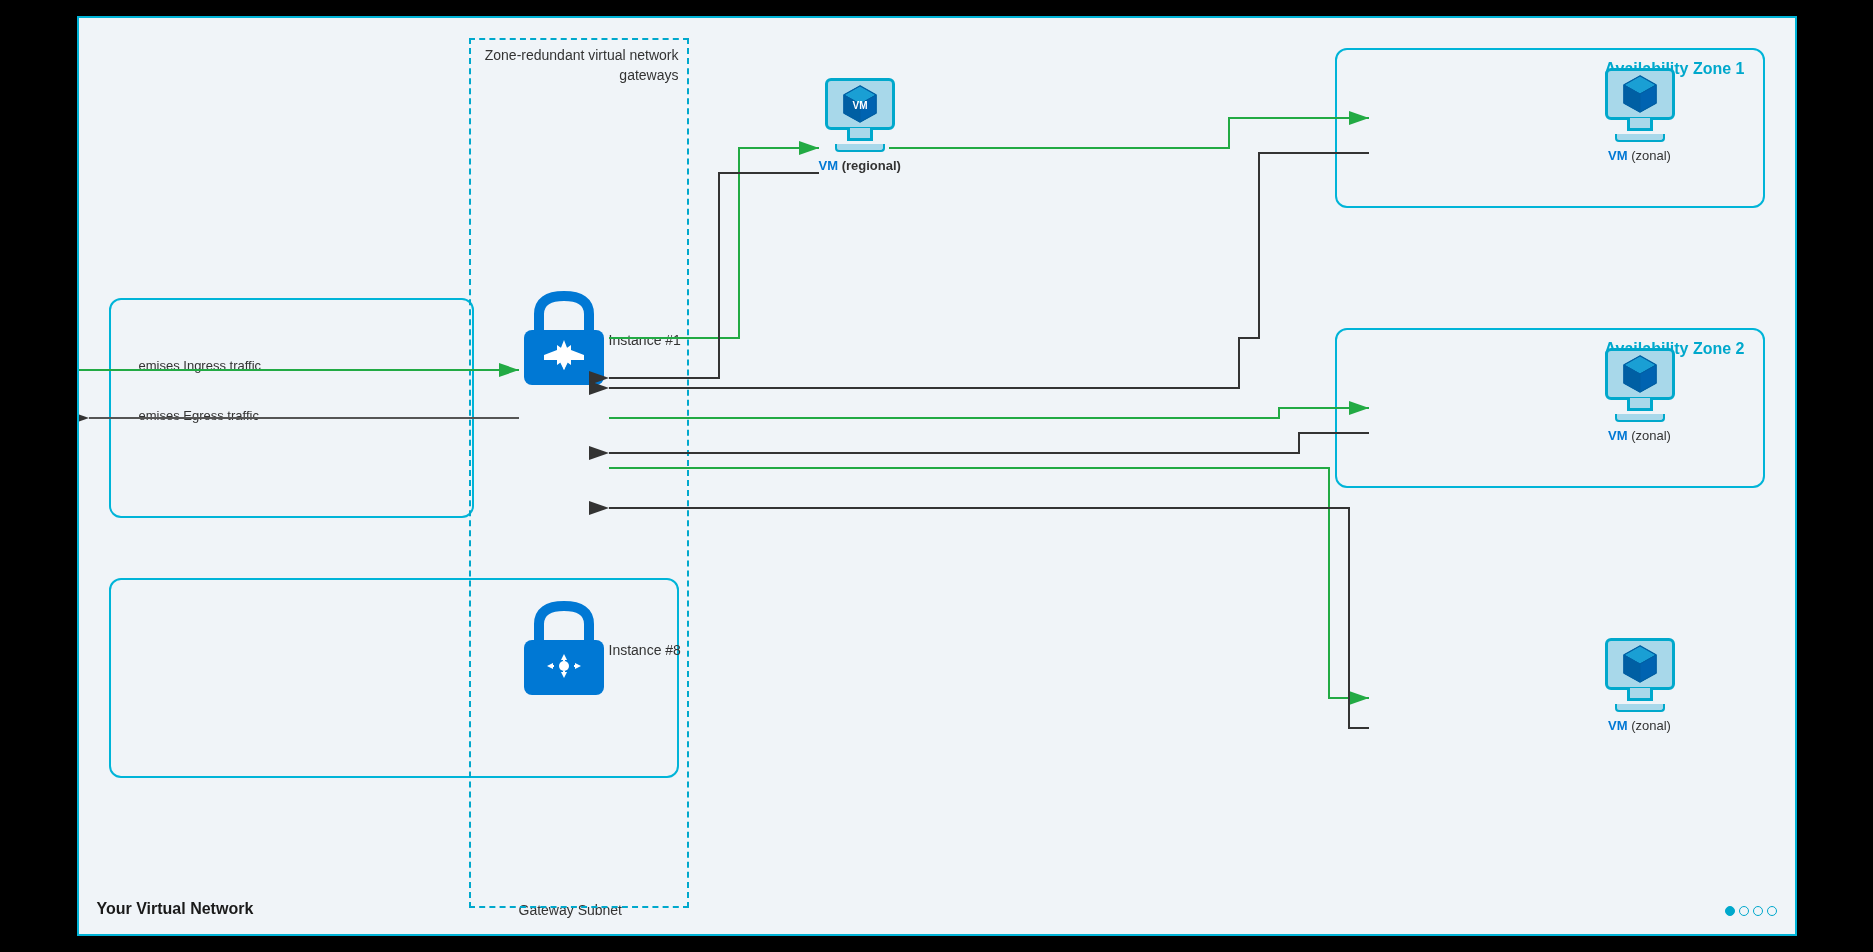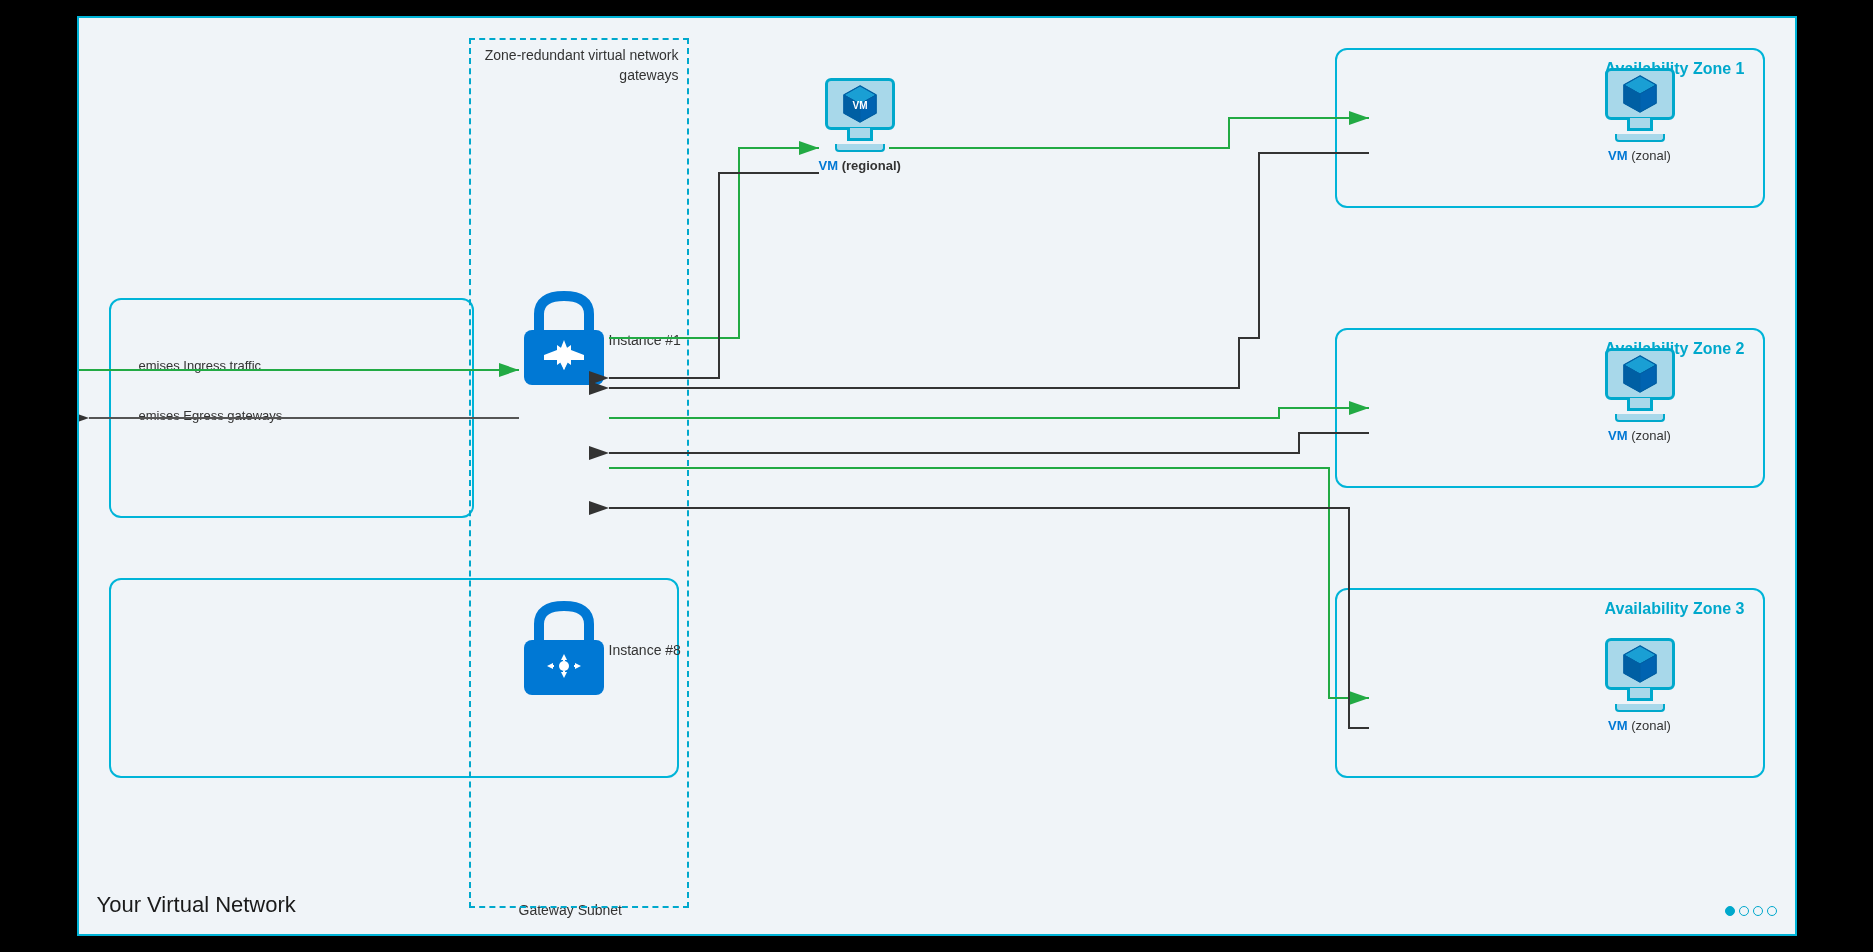--- a/index.html
+++ b/index.html
@@ -19,22 +19,22 @@
       background: #f0f4f8;
       border: 2px solid #00b4d8;
       position: relative;
     }
 
     
     .vnet-label {
       position: absolute;
       bottom: 16px;
       left: 18px;
-      font-weight: normal;
-      font-size: 22px;
+      font-weight: bold;
+      font-size: 16px;
       color: #1a1a1a;
     }
 
     
     .gateway-subnet-label {
       position: absolute;
       bottom: 16px;
       left: 440px;
       font-size: 14px;
       color: #333;
@@ -242,23 +242,20 @@
   <div class="zone3-left-box"></div>
 
   <div class="az-box az1-box">
     <div class="az-label">Availability Zone 1</div>
   </div>
 
   <div class="az-box az2-box">
     <div class="az-label">Availability Zone 2</div>
   </div>
 
-  <div class="az-box az3-box">
-    <div class="az-label">Availability Zone 3</div>
-  </div>
 
   <div class="vm-icon" style="left: 740px; top: 60px;">
     <div class="vm-monitor">
 
       <svg width="44" height="44" viewBox="0 0 44 44">
         <polygon points="22,4 38,13 38,31 22,40 6,31 6,13" fill="#0078d4" stroke="#005fa3" stroke-width="1.5"></polygon>
         <polygon points="22,4 38,13 22,22 6,13" fill="#1a9fd4" stroke="#005fa3" stroke-width="1"></polygon>
         <polygon points="6,13 22,22 22,40 6,31" fill="#005fa3" stroke="#005fa3" stroke-width="1"></polygon>
         <polygon points="38,13 22,22 22,40 38,31" fill="#0063b1" stroke="#005fa3" stroke-width="1"></polygon>
         <text x="22" y="27" text-anchor="middle" fill="white" font-size="10" font-weight="bold">VM</text>
@@ -361,21 +358,21 @@
       <line x1="55" y1="68" x2="60" y2="68" stroke="white" stroke-width="2"></line>
       <polygon points="45,56 42,62 48,62" fill="white"></polygon>
       <polygon points="45,80 42,74 48,74" fill="white"></polygon>
       <polygon points="28,68 34,65 34,71" fill="white"></polygon>
       <polygon points="62,68 56,65 56,71" fill="white"></polygon>
     </svg>
     <div class="instance-label">Instance #8</div>
   </div>
 
   <div class="traffic-label" style="left: 60px; top: 340px;">emises Ingress traffic</div>
-  <div class="traffic-label" style="left: 60px; top: 390px;">emises Egress gateways</div>
+  <div class="traffic-label" style="left: 60px; top: 390px;">emises Egress traffic</div>
 
   <svg class="arrows-svg">
 
     <defs>
       <marker id="arrow-green" markerWidth="10" markerHeight="7" refX="10" refY="3.5" orient="auto">
         <polygon points="0 0, 10 3.5, 0 7" fill="#22aa44"></polygon>
       </marker>
       <marker id="arrow-black" markerWidth="10" markerHeight="7" refX="10" refY="3.5" orient="auto">
         <polygon points="0 0, 10 3.5, 0 7" fill="#333"></polygon>
       </marker>

